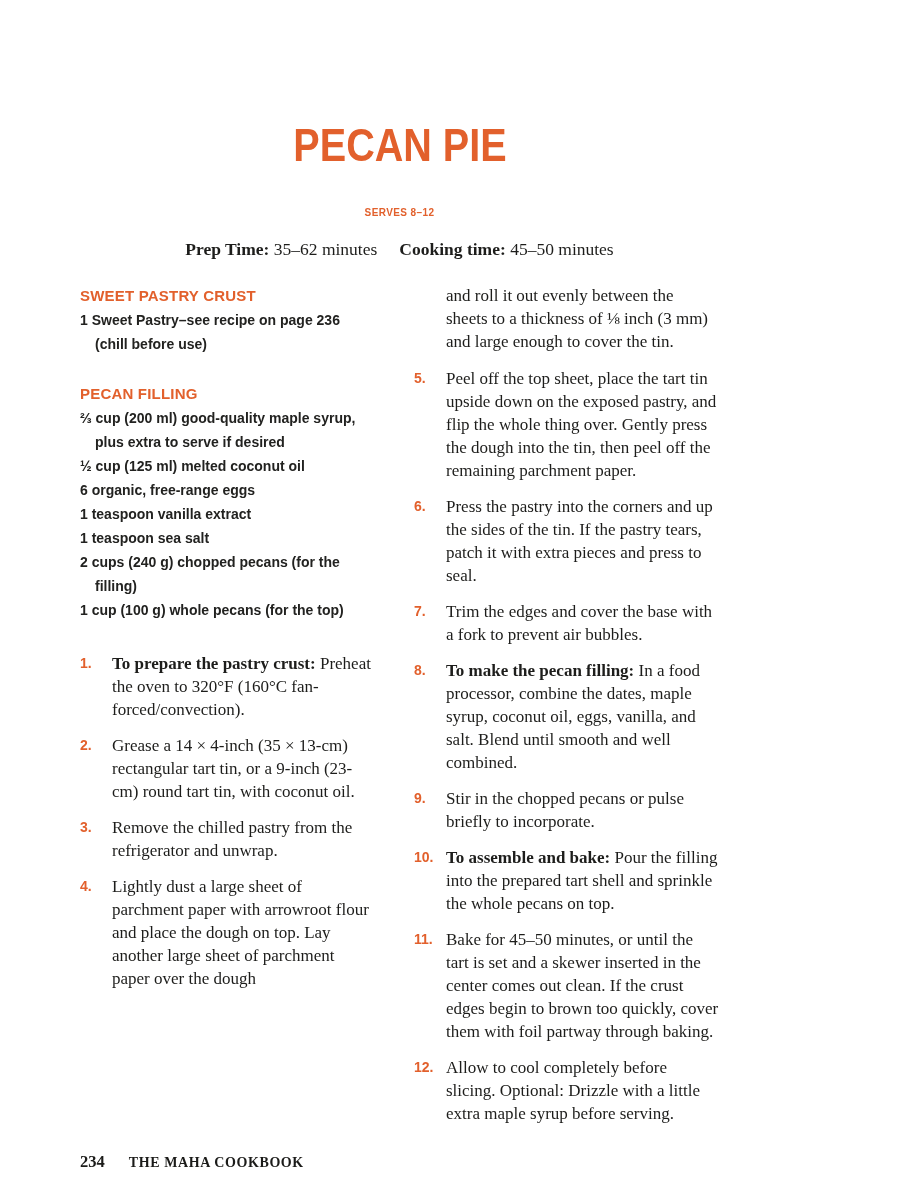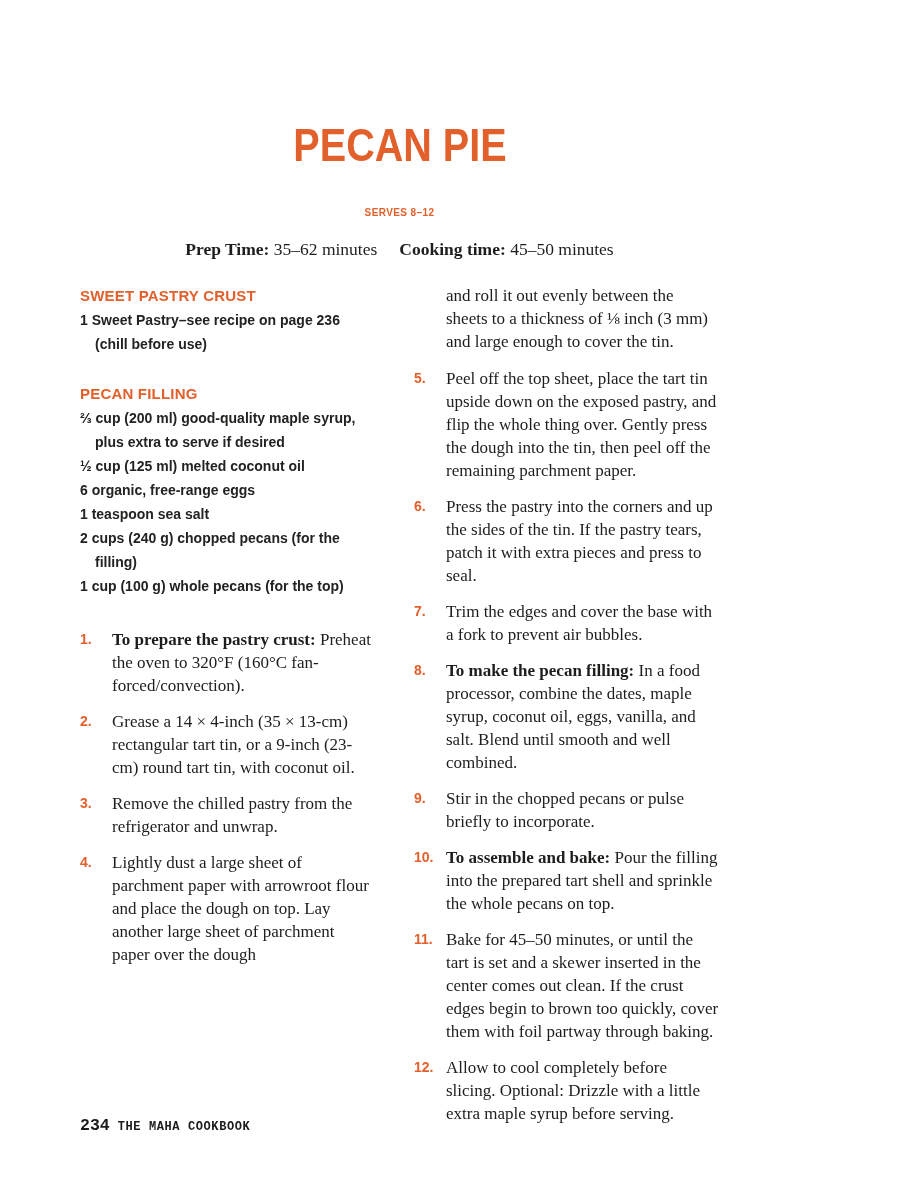--- a/index.html
+++ b/index.html
@@ -100,32 +100,32 @@
   .continuation {
     margin-left: 32px;
     font-size: 17px;
     line-height: 23px;
     margin-bottom: 14px;
     color: var(--text, #1d1d1b);
   }
   .footer {
     position: absolute;
     left: 80px;
-    top: 1116px;
+    top: 1152px;
     display: flex;
     align-items: baseline;
-    font-family: Liberation Mono, monospace;
+    font-family: Liberation Serif, serif;
     font-weight: bold;
     color: #1b1b19;
   }
   .footer .pagenum { font-size: 16.5px; }
   .footer .booktitle {
-    font-size: 12px;
+    font-size: 14px;
     letter-spacing: 0.6px;
-    margin-left: 8px;
+    margin-left: 24px;
   }
 </style>
 </head>
 <body>
 
 <div class="page">
 
   <h1 class="title">
     <span>PECAN PIE</span>
   </h1>
@@ -141,20 +141,21 @@
       <div>
           <div class="ingredient-section">
             <div class="section-heading">SWEET PASTRY CRUST</div>
             <div class="ingredient">1 Sweet Pastry–see recipe on page 236 (chill before use)</div>
           </div>
           <div class="ingredient-section">
             <div class="section-heading">PECAN FILLING</div>
             <div class="ingredient">⅔ cup (200 ml) good-quality maple syrup, plus extra to serve if desired</div>
             <div class="ingredient">½ cup (125 ml) melted coconut oil</div>
             <div class="ingredient">6 organic, free-range eggs</div>
+            <div class="ingredient">1 teaspoon vanilla extract</div>
             <div class="ingredient">1 teaspoon sea salt</div>
             <div class="ingredient">2 cups (240 g) chopped pecans (for the filling)</div>
             <div class="ingredient">1 cup (100 g) whole pecans (for the top)</div>
           </div>
         </div>
       <div class="steps steps-left">
           <div class="step">
             <span class="step-num">1.</span>
             <span class="step-text"><b>To prepare the pastry crust: </b>Preheat the oven to 320°F (160°C fan-forced/convection).</span>
           </div>

